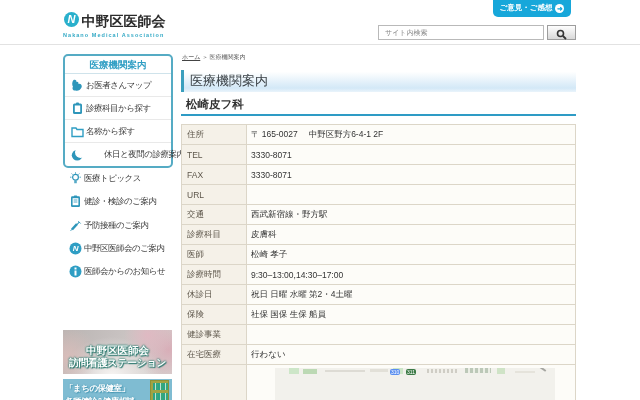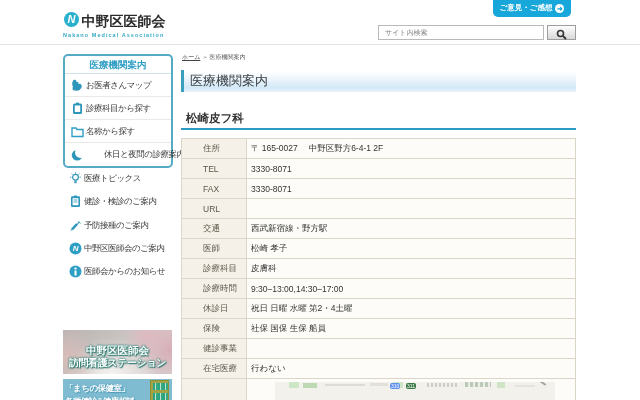--- a/index.html
+++ b/index.html
@@ -70,27 +70,27 @@
 .banner2 .thumbs .a { top:2px; }
 .banner2 .thumbs .b { top:12.5px; height:11px; }
 
 
 #main { position:absolute; left:181px; top:52px; width:395px; }
 #crumb { font-size:6px; color:#555; height:13px; padding-top:1px; padding-left:1px; }
 #crumb a { color:#444; text-decoration:underline; }
 #h1box { margin-top:5px; height:22px; border-left:3px solid #3a9fbe;
   background:linear-gradient(#ffffff 8%, #d3e8f7 82%, #eaf4fb 100%);
   line-height:22px; padding-left:6px; font-size:13px; color:#394045; }
-#h2 { margin-top:20px; font-size:11.5px; font-weight:bold; color:#333;
+#h2 { margin-top:6px; font-size:11.5px; font-weight:bold; color:#333;
   height:18px; line-height:13px; border-bottom:2px solid #2e9bc5; padding-left:5px; }
 table { border-collapse:collapse; width:395px; margin-top:8px;
   border:1px solid #dcd6c8; }
 td { border:1px solid #dcd6c8; font-size:8.5px; color:#333; height:20px;
   padding:0 0 0 4px; }
-td.l { width:65px; background:#f5f1e8; color:#5d564a; font-size:8.5px; padding-left:21px; }
+td.l { width:65px; background:#f5f1e8; color:#5d564a; font-size:8.5px; padding-left:5px; }
 td.v { background:#fdfcf8; }
 #maprow td { height:40px; vertical-align:top; padding-top:3px; }
 #maprow td.l { padding-top:0; }
 #map { position:relative; margin-left:24px; width:280px; height:36px;
   background:#eceae5; overflow:hidden; }
 #map .g { position:absolute; background:#cde6c8; }
 #map .badge { position:absolute; font-size:5px; color:#fff; background:#5b8ff0;
   border-radius:2px; padding:0 1px; top:3px; }
 </style>
 </head>
@@ -194,26 +194,26 @@
         </tr>
     <tr>
           <td class="l">URL</td>
           <td class="v"></td>
         </tr>
     <tr>
           <td class="l">交通</td>
           <td class="v">西武新宿線・野方駅</td>
         </tr>
     <tr>
+          <td class="l">診療科目</td>
+          <td class="v">皮膚科</td>
+        </tr>
+    <tr>
           <td class="l">医師</td>
           <td class="v">松崎 孝子</td>
-        </tr>
-    <tr>
-          <td class="l">診療科目</td>
-          <td class="v">皮膚科</td>
         </tr>
     <tr>
           <td class="l">診療時間</td>
           <td class="v">9:30–13:00,14:30–17:00</td>
         </tr>
     <tr>
           <td class="l">休診日</td>
           <td class="v">祝日 日曜 水曜 第2・4土曜</td>
         </tr>
     <tr>

